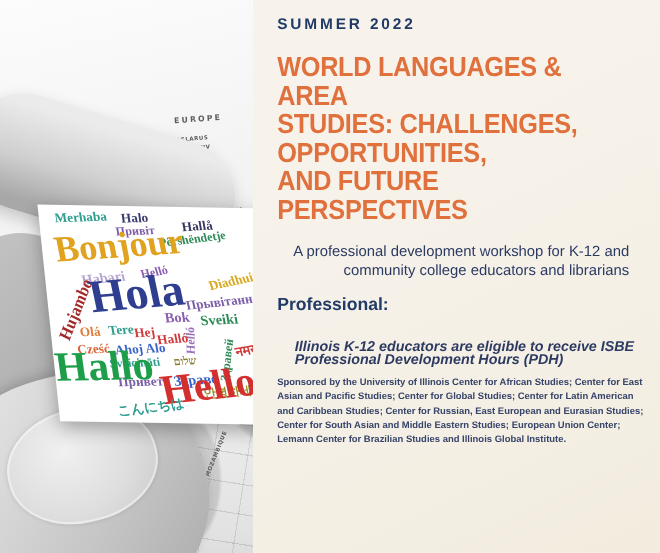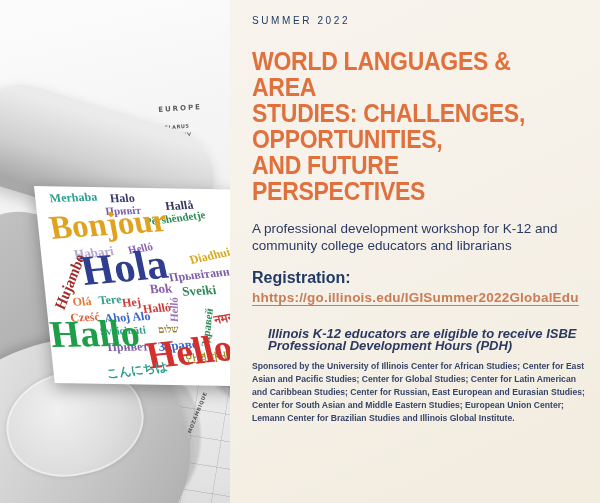--- a/index.html
+++ b/index.html
@@ -52,25 +52,25 @@
   }
   .card{
     position:absolute;left:34px;top:186px;width:202px;height:198px;background:#fff;z-index:6;
     transform:rotate(-6deg) skewY(7deg);transform-origin:left top;
     box-shadow:0 6px 16px rgba(0,0,0,.3);
   }
   .wc{position:absolute;font-family:"Liberation Serif",serif;font-weight:bold;
       white-space:nowrap;transform-origin:left top;line-height:1;}
   
   .content{position:absolute;left:252px;top:0;width:336px;}
-  .eyebrow{margin-top:14px;color:#223a66;font-weight:normal;font-size:10px;
+  .eyebrow{margin-top:14px;color:#223a66;font-weight:bold;font-size:14px;
            letter-spacing:2.6px;line-height:14px;}
   .title{margin:20px 0 0 0;color:#e0703c;font-weight:bold;font-size:25px;line-height:26px;
          letter-spacing:-.3px;transform:scaleX(.92);transform-origin:left top;}
-  .desc{margin:16px 0 5px 0;color:#2b3a63;font-size:13.5px;line-height:17px;font-weight:500;width:320px;}
+  .desc{margin:16px 0 5px 0;color:#2b3a63;font-size:13.5px;line-height:17px;font-weight:500;width:320px;text-align:right;}
   .sched{margin-top:20px;color:#213a66;font-weight:bold;}
   .sched .big{font-size:19px;line-height:26px;white-space:pre-wrap;
               transform:scaleX(.93);transform-origin:left top;}
   .platform{font-size:14px;line-height:20px;letter-spacing:.6px;}
   .reg{margin-top:13px;}
   .reg-label{color:#213a66;font-weight:bold;font-size:16px;line-height:21px;}
   .reg-link{display:block;cursor:pointer;}
   .reg-link span{display:block;color:#c97c55;font-size:13.5px;font-weight:bold;line-height:19px;
                  text-decoration:underline;text-underline-offset:3px;letter-spacing:.2px;}
   .note{margin:21px 0 0 16px;color:#2c3a62;font-size:13px;font-weight:bold;font-style:italic;
@@ -156,23 +156,22 @@
       <div>WORLD LANGUAGES &amp; AREA</div>
       <div>STUDIES: CHALLENGES,</div>
       <div>OPPORTUNITIES,</div>
       <div>AND FUTURE PERSPECTIVES</div>
     </h1>
 
     <p class="desc">A professional development workshop for K-12 and community college educators and librarians</p>
 
 
     <div class="reg">
-      <div class="reg-label">Registration:</div>
+      <div class="reg-label">Professional:</div>
       <a class="reg-link">
-        <span>hhttps://go.illinois.edu/IGISummer2022GlobalEdu</span>
       </a>
     </div>
 
     <p class="note">Illinois K-12 educators are eligible to receive ISBE Professional Development Hours (PDH)</p>
 
     <p class="sponsors">Sponsored by the University of Illinois Center for African Studies; Center for East Asian and Pacific Studies; Center for Global Studies; Center for Latin American and Caribbean Studies; Center for Russian, East European and Eurasian Studies; Center for South Asian and Middle Eastern Studies; European Union Center; Lemann Center for Brazilian Studies and Illinois Global Institute.</p>
 
   </div>
 </div>
 

